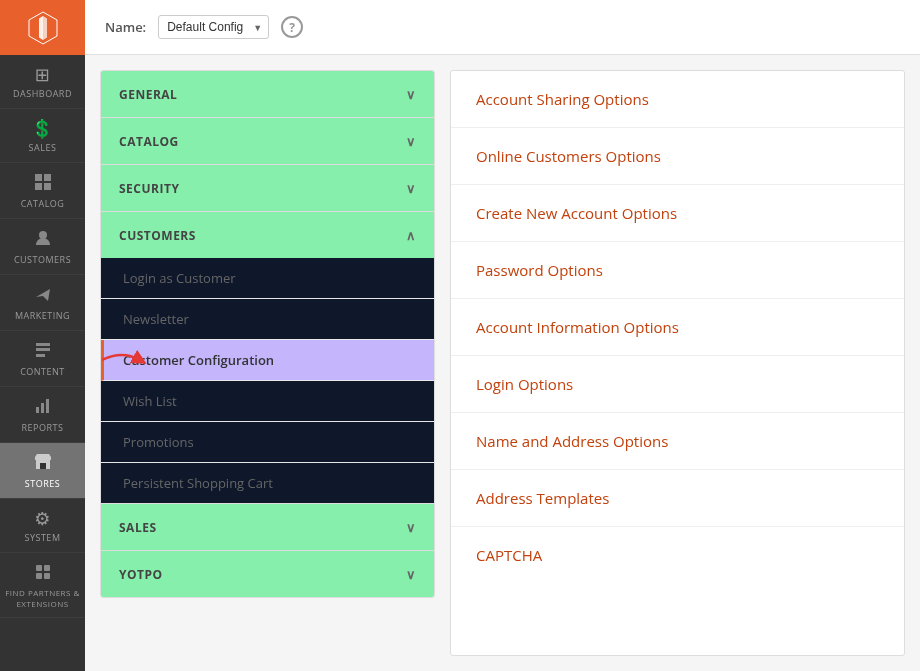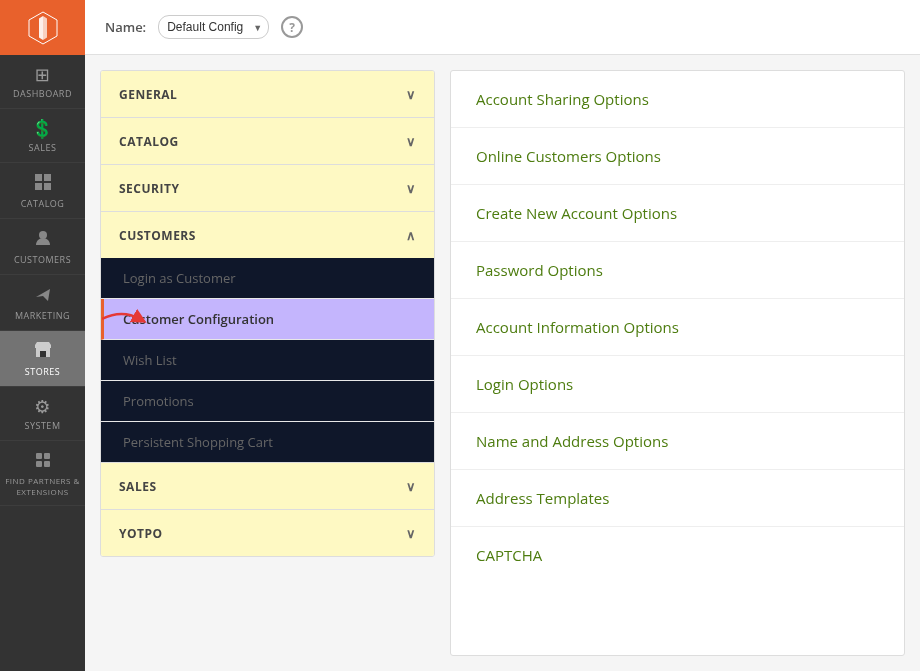--- a/index.html
+++ b/index.html
@@ -68,21 +68,21 @@
       height: 55px;
     }
     .scope-label {
       font-size: 13px;
       color: #555;
       font-weight: 600;
     }
     .scope-select {
       background: #fff;
       border: 1px solid #ccc;
-      border-radius: 11px;
+      border-radius: 3px;
       padding: 4px 24px 4px 8px;
       font-size: 12px;
       color: #333;
       cursor: pointer;
       appearance: none;
       -webkit-appearance: none;
       position: relative;
     }
     .scope-wrapper {
       position: relative;
@@ -135,21 +135,21 @@
       border-bottom: 1px solid #ddd;
     }
     .accordion-section:last-child { border-bottom: none; }
 
     .accordion-header {
       padding: 14px 18px;
       display: flex;
       justify-content: space-between;
       align-items: center;
       cursor: pointer;
-      background: #fef9c3;
+      background: #86efac;
       font-size: 12px;
       font-weight: 700;
       color: #444;
       text-transform: uppercase;
       letter-spacing: 0.5px;
     }
     .accordion-chevron { font-size: 13px; color: #666; }
 
     
     .accordion-sub {
@@ -179,21 +179,21 @@
       background: #fff;
       border: 1px solid #ddd;
       border-radius: 3px;
       overflow: auto;
     }
 
     .right-item {
       padding: 18px 25px;
       border-bottom: 1px solid #eee;
       font-size: 15px;
-      color: #4d7c0f;
+      color: #c2410c;
       cursor: pointer;
       font-weight: 500;
     }
     .right-item:last-child { border-bottom: none; }
 
     
     .sidebar-item.stores-active {
       background: #737373;
       color: #fff;
     }
@@ -238,20 +238,40 @@
     </span>
     <span>CUSTOMERS</span>
   </div>
   <div class="sidebar-item">
     <span class="sidebar-icon">
       <svg width="18" height="18" viewBox="0 0 18 18" fill="none">
           <path d="M2 12 L16 4 L14 16 L9 11 L2 12Z" fill="#888"></path>
         </svg>
     </span>
     <span>MARKETING</span>
+  </div>
+  <div class="sidebar-item">
+    <span class="sidebar-icon">
+      <svg width="18" height="18" viewBox="0 0 18 18" fill="none">
+          <rect x="2" y="2" width="14" height="3" fill="#888"></rect>
+          <rect x="2" y="7" width="14" height="3" fill="#888"></rect>
+          <rect x="2" y="13" width="9" height="3" fill="#888"></rect>
+        </svg>
+    </span>
+    <span>CONTENT</span>
+  </div>
+  <div class="sidebar-item">
+    <span class="sidebar-icon">
+      <svg width="18" height="18" viewBox="0 0 18 18" fill="none">
+          <rect x="2" y="10" width="3" height="6" fill="#888"></rect>
+          <rect x="7" y="6" width="3" height="10" fill="#888"></rect>
+          <rect x="12" y="2" width="3" height="14" fill="#888"></rect>
+        </svg>
+    </span>
+    <span>REPORTS</span>
   </div>
   <div class="sidebar-item stores-active">
     <span class="sidebar-icon">
       <svg width="18" height="18" viewBox="0 0 18 18" fill="none">
           <path d="M2 7h14v9H2z" fill="#ccc"></path>
           <path d="M1 4l2-3h12l2 3v3H1V4z" fill="#ccc"></path>
           <rect x="6" y="10" width="6" height="6" fill="#333"></rect>
         </svg>
     </span>
     <span>STORES</span>
@@ -313,20 +333,23 @@
 
       <div class="accordion-section">
         <div class="accordion-header">
           <span>CUSTOMERS</span>
           <span class="accordion-chevron">∧</span>
         </div>
         <div class="accordion-sub">
           <div class="sub-item">
             <span>Login as Customer</span>
           </div>
+          <div class="sub-item">
+            <span>Newsletter</span>
+          </div>
           <div class="sub-item active" style="position:relative;">
             
             <svg style="position:absolute; left:-2px; top:50%; transform:translateY(-50%); pointer-events:none;" width="50" height="30" viewBox="0 0 50 30">
               <defs>
                 <marker id="arrowhead" markerWidth="6" markerHeight="6" refX="3" refY="3" orient="auto">
                   <polygon points="0 0, 6 3, 0 6" fill="#e53935"></polygon>
                 </marker>
               </defs>
               <path d="M 0 15 Q 20 5 38 15" stroke="#e53935" stroke-width="2.5" fill="none" marker-end="url(#arrowhead)"></path>
             </svg>

